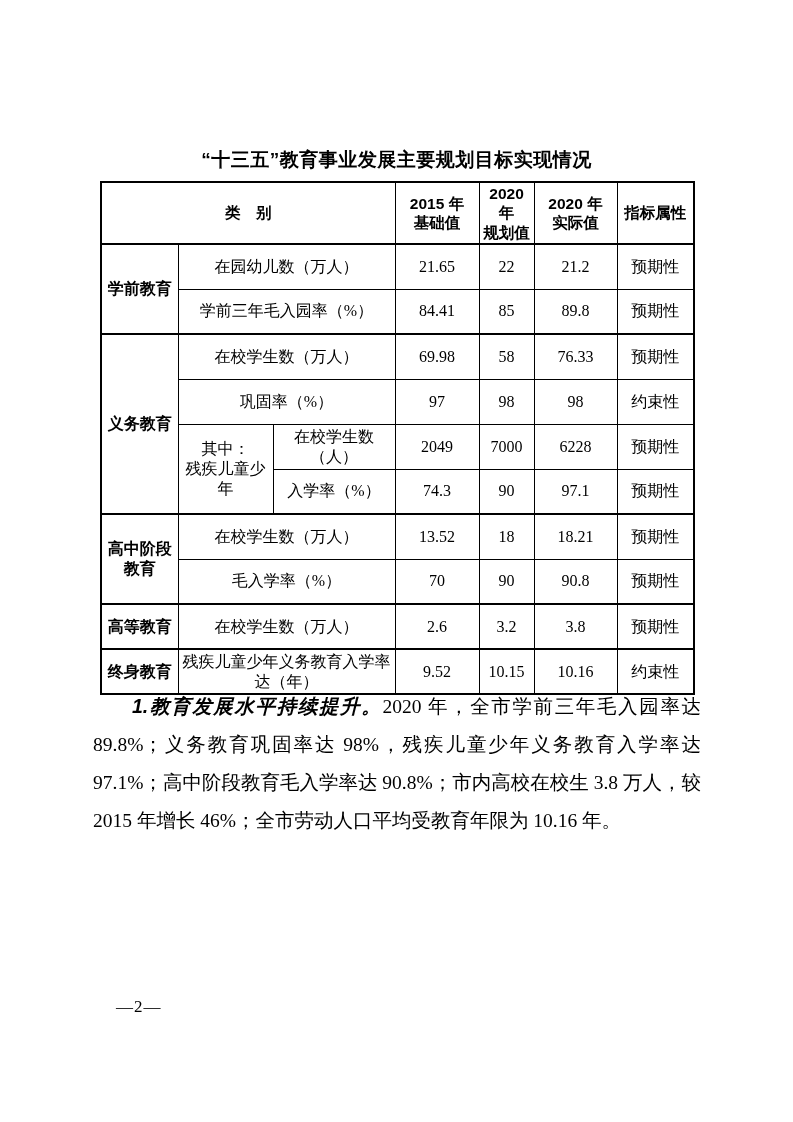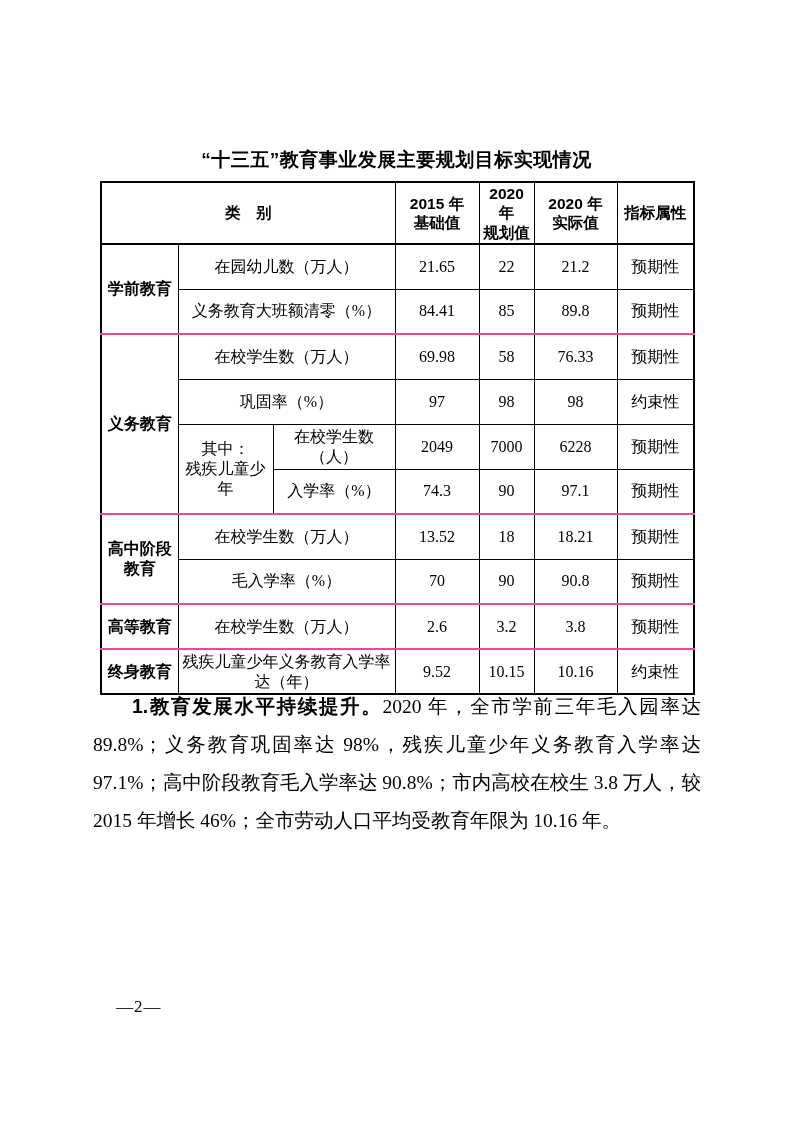--- a/index.html
+++ b/index.html
@@ -53,34 +53,35 @@
     font-size: 15.5px;
     font-family: "Liberation Sans", sans-serif;
     border-bottom: 2px solid #000;
   }
   td.cat {
     font-weight: 700;
     font-size: 15.5px;
     font-family: "Liberation Sans", sans-serif;
   }
   td.sub { font-size: 15.5px; margin-left: 41px; }
-  tr.sec td { border-top: 2px solid #ec4899; }
+  tr.sec td { border-top: 2px solid #000000; }
   .body-text {
     position: absolute;
     left: 93px;
     top: 687px;
     width: 608px;
     font-size: 19.5px;
     line-height: 38px;
     text-align: justify;
   }
   .body-text p { margin: 0; text-indent: 2em; }
   .body-text .lead {
     font-weight: 700;
     font-family: "Liberation Sans", sans-serif;
+    font-style: italic;
   }
   .page-number {
     position: absolute;
     left: 116px;
     top: 997px;
     font-size: 17px;
     letter-spacing: 1px;
   }
 </style>
 </head>
@@ -114,21 +115,21 @@
 
       <tr class="row">
         <td class="cat" rowspan="2">学前教育</td>
         <td colspan="2">在园幼儿数（万人）</td>
         <td>21.65</td>
         <td>22</td>
         <td>21.2</td>
         <td>预期性</td>
       </tr>
       <tr class="row">
-        <td colspan="2">义务教育大班额清零（%）</td>
+        <td colspan="2">学前三年毛入园率（%）</td>
         <td>84.41</td>
         <td>85</td>
         <td>89.8</td>
         <td>预期性</td>
       </tr>
 
       <tr class="row sec">
         <td class="cat" rowspan="4">义务教育</td>
         <td colspan="2">在校学生数（万人）</td>
         <td>69.98</td>

